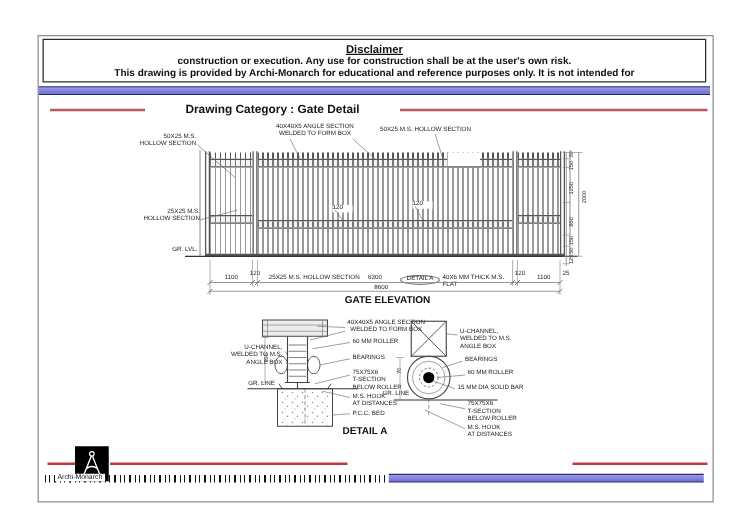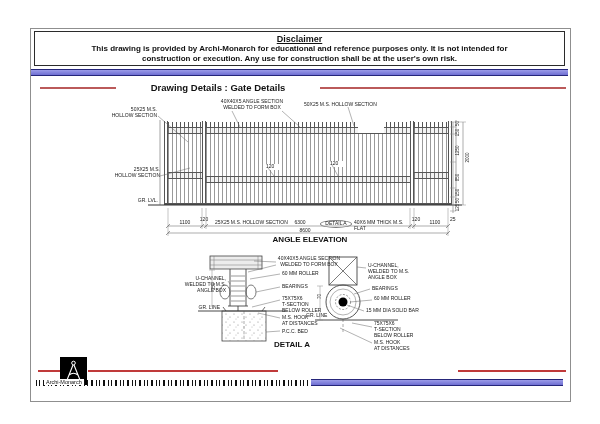--- a/index.html
+++ b/index.html
@@ -41,28 +41,28 @@
 </style>
 </head>
 <body>
 
 <div id="page">
 
   <div class="abs" id="frame"></div>
 
   <div class="abs" id="disclaimer">
     <div class="t">Disclaimer</div>
+    <div class="b">construction or execution. Any use for construction shall be at the user's own risk.</div>
     <div class="b">This drawing is provided by Archi-Monarch for educational and reference purposes only. It is not intended for</div>
-    <div class="b">construction or execution. Any use for construction shall be at the user's own risk.</div>
   </div>
 
   <div class="abs bluebar" style="left:31px;top:69px;width:537px;"></div>
 
   <div class="abs redline" style="left:40px;top:87px;width:76px;"></div>
-  <div class="abs" id="cat-title">Drawing Details : Gate Details</div>
+  <div class="abs" id="cat-title">Drawing Category : Gate Detail</div>
   <div class="abs redline" style="left:320px;top:87px;width:246px;"></div>
 
   <div class="pickets" style="left:168px;top:122px;width:34px;"></div>
   <div class="band" style="left:168px;top:127px;width:34px;"></div>
   <div class="bars" style="left:168px;top:134px;width:34px;height:38px;"></div>
   <div class="band" style="left:168px;top:172px;width:34px;"></div>
   <div class="bars" style="left:168px;top:179px;width:34px;height:24px;"></div>
 
   <div class="pickets" style="left:206px;top:122px;width:204px;"></div>
   <div class="band" style="left:206px;top:127px;width:204px;"></div>
@@ -97,21 +97,21 @@
   <div class="lbl c" style="left:170px;top:220px;width:30px;">1100</div>
   <div class="lbl c" style="left:197px;top:217px;width:14px;">120</div>
   <div class="lbl" style="left:215px;top:220px;width:80px;background:#fff;">25X25 M.S. HOLLOW SECTION</div>
   <div class="lbl c" style="left:287px;top:220px;width:26px;">6300</div>
   <div class="lbl c" style="left:320px;top:220px;width:30px;border:0.5px solid #777;border-radius:50%;">DETAIL A</div>
   <div class="lbl" style="left:354px;top:220px;width:62px;">40X6 MM THICK M.S. FLAT</div>
   <div class="lbl c" style="left:409px;top:217px;width:14px;">120</div>
   <div class="lbl c" style="left:420px;top:220px;width:30px;">1100</div>
   <div class="lbl" style="left:450px;top:217px;width:10px;">25</div>
   <div class="lbl c" style="left:290px;top:228px;width:30px;">8600</div>
-  <div class="abs big" style="left:255px;top:235px;width:110px;text-align:center;">ANGLE ELEVATION</div>
+  <div class="abs big" style="left:255px;top:235px;width:110px;text-align:center;">GATE ELEVATION</div>
 
   <div class="vdim" style="left:446px;top:121px;">50</div>
   <div class="vdim" style="left:446px;top:130px;">150</div>
   <div class="vdim" style="left:446px;top:148px;">1250</div>
   <div class="vdim" style="left:446px;top:175px;">850</div>
   <div class="vdim" style="left:446px;top:190px;">150</div>
   <div class="vdim" style="left:446px;top:198px;">50</div>
   <div class="vdim" style="left:456px;top:155px;">2000</div>
   <div class="vdim" style="left:446px;top:205px;">125</div>
 

